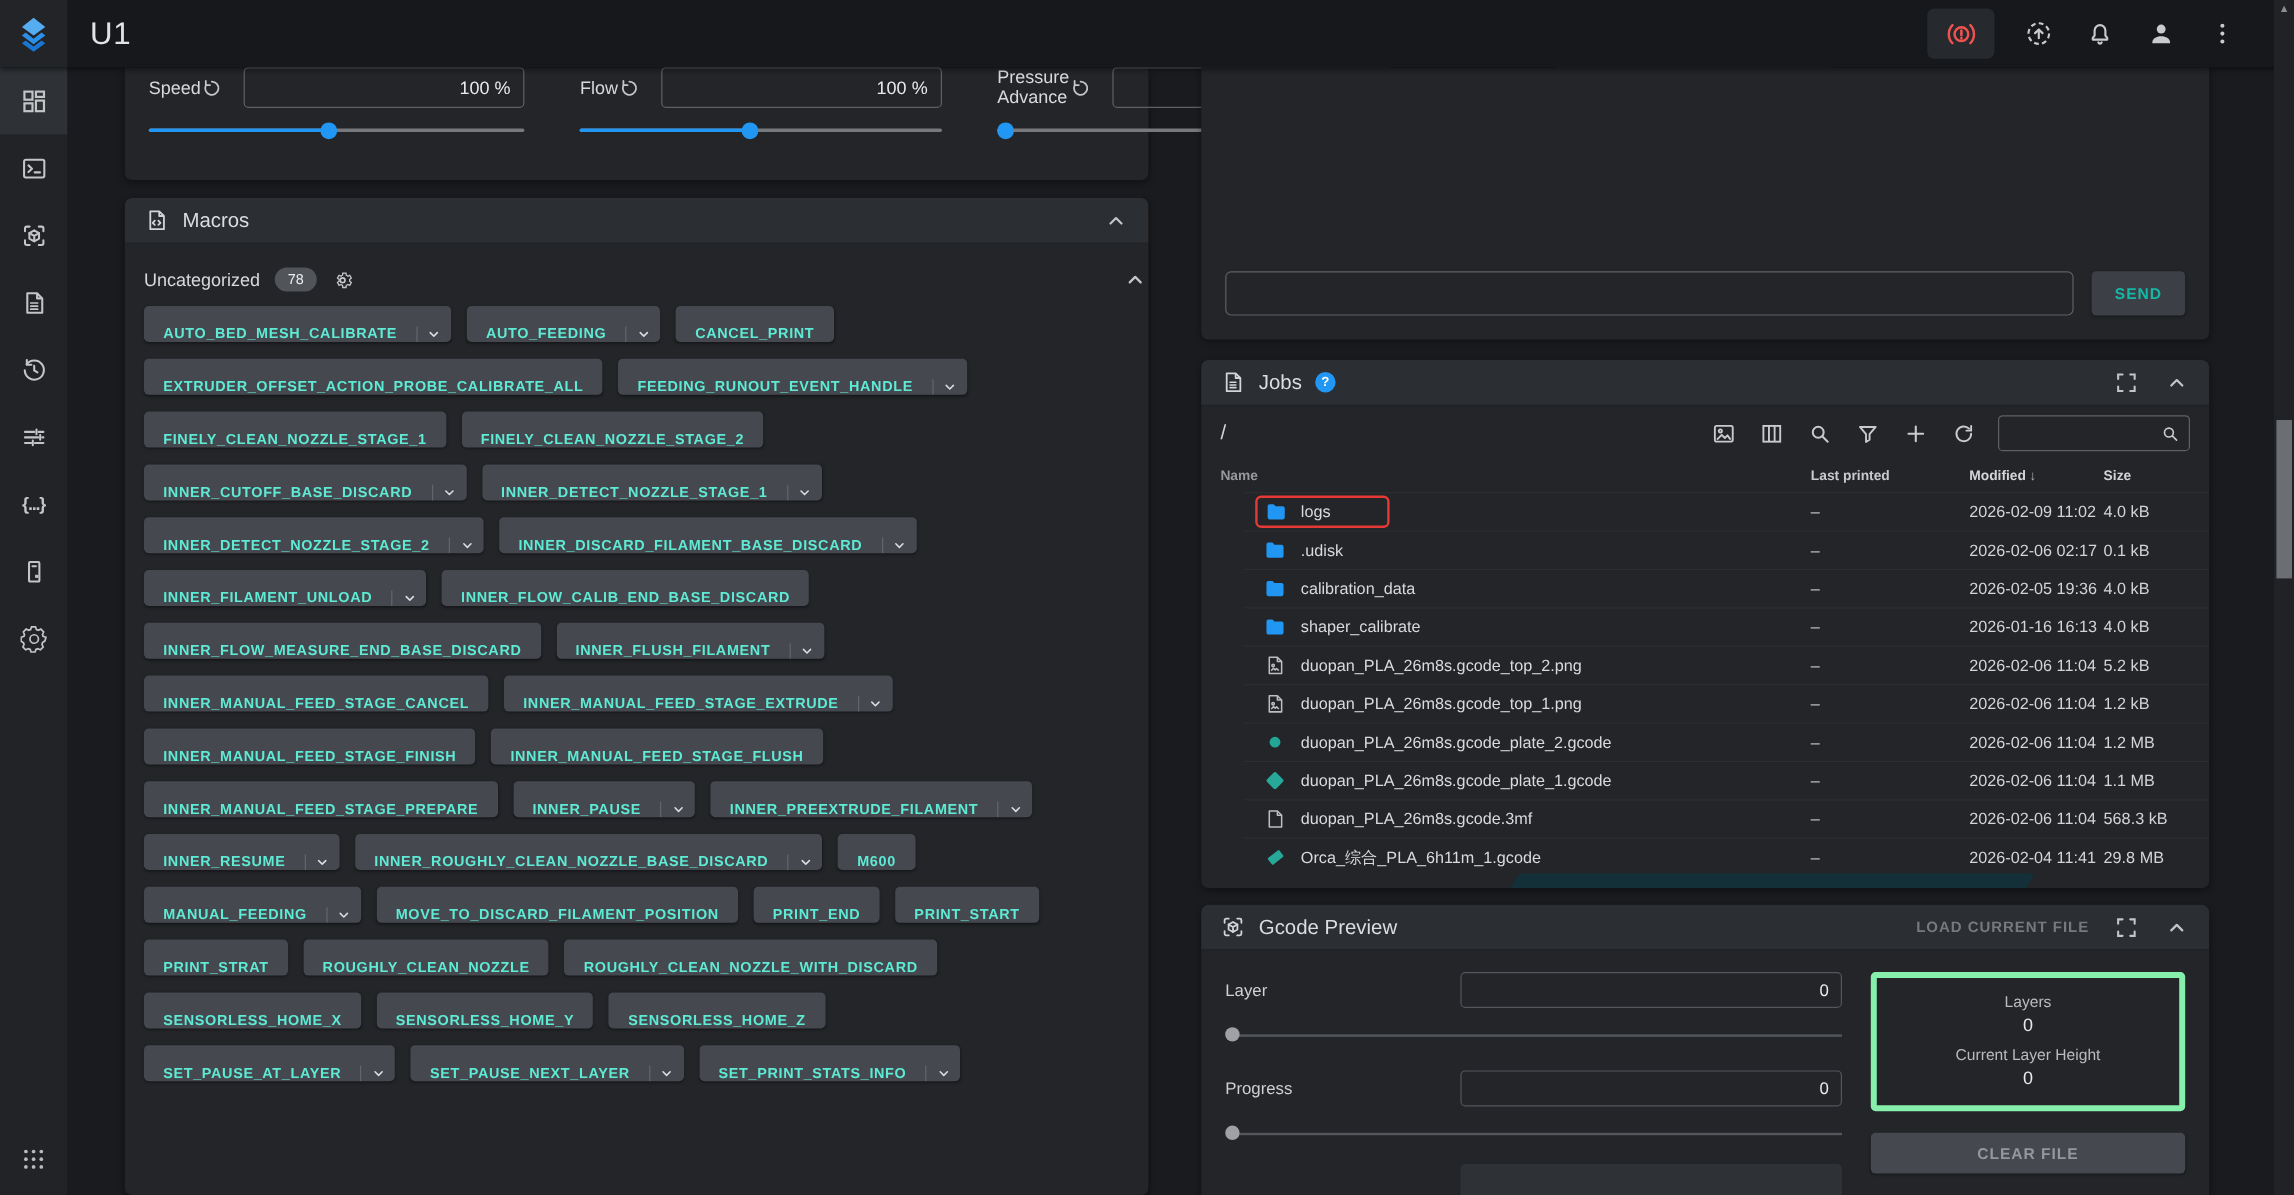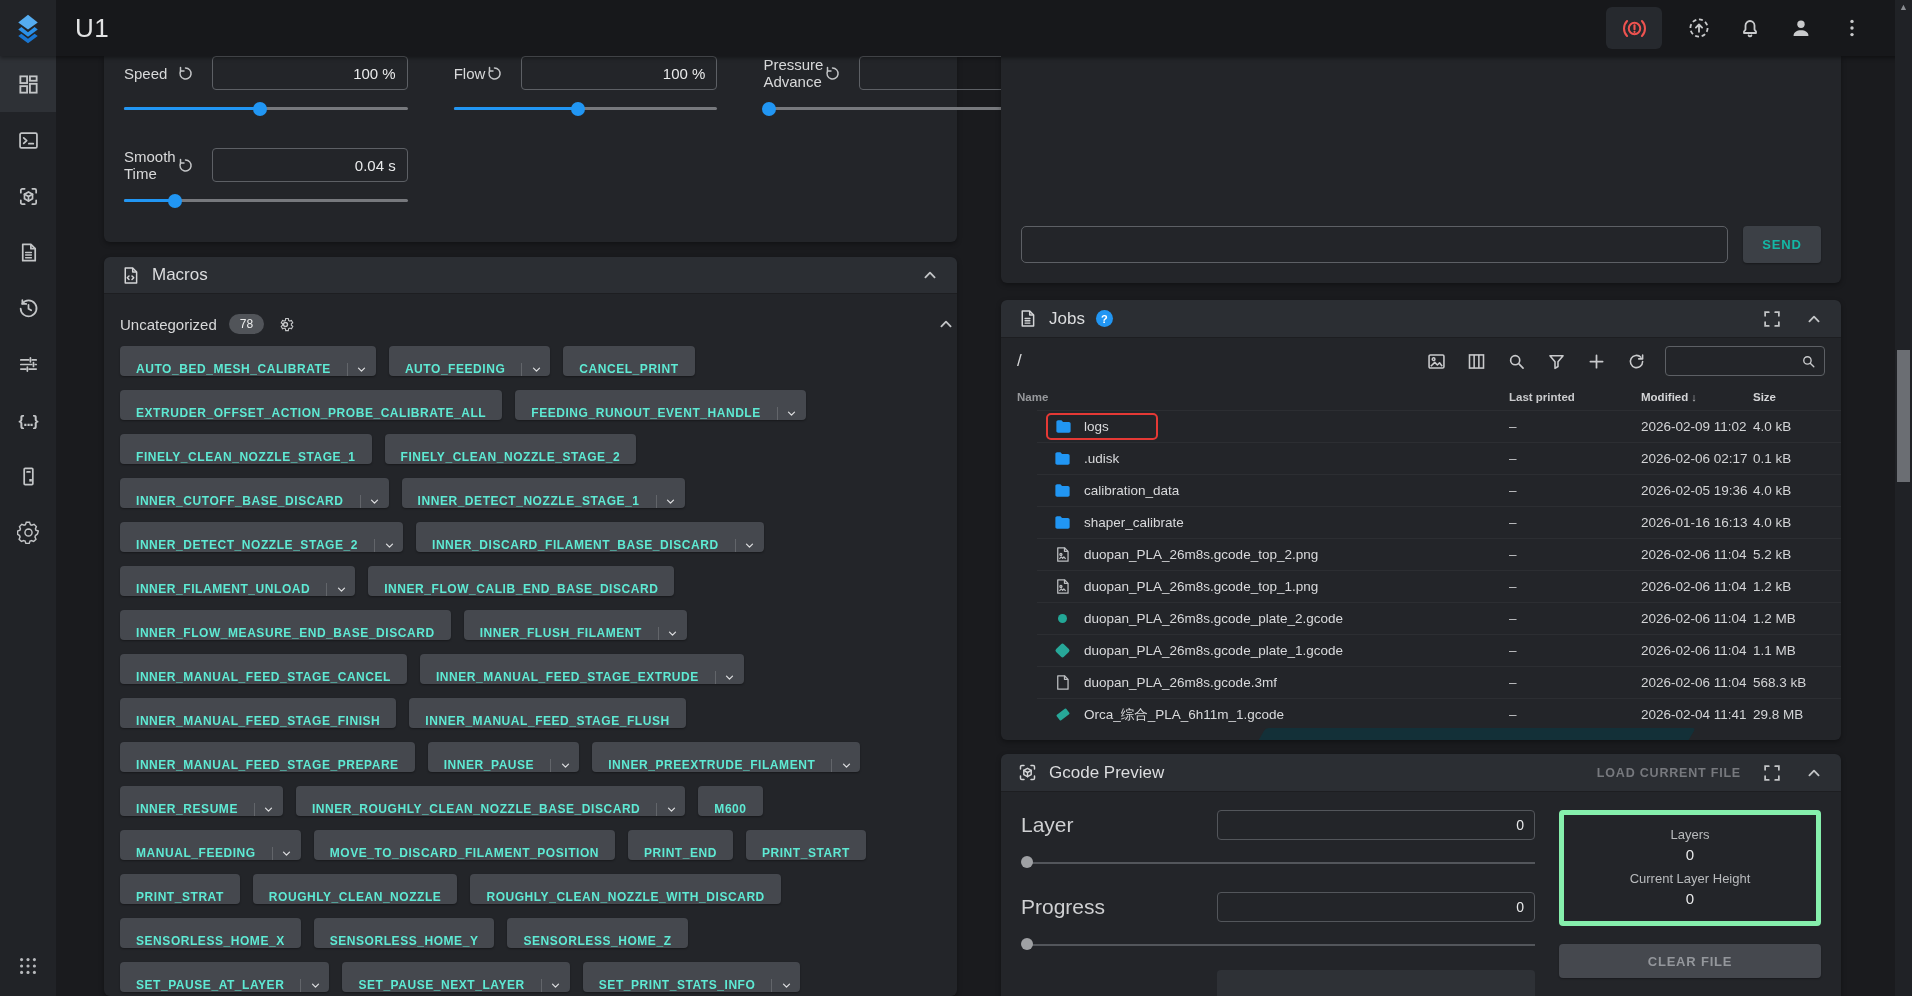--- a/index.html
+++ b/index.html
@@ -41,25 +41,25 @@
 
   .panel { background:#232529; border-radius:6px; box-shadow:0 2px 5px rgba(0,0,0,.35); }
   .panel-header { height:38px; background:#2b2e33; border-radius:6px 6px 0 0; display:flex; align-items:center; padding:0 16px; gap:11px; border-bottom:1px solid #1d1e21; }
   .panel-header .p-ic { width:21px; height:21px; }
   .panel-title { font-size:17px; color:#dcdddf; }
   .hdr-right { margin-left:auto; display:flex; align-items:center; gap:20px; }
   .hdr-btn { width:22px; height:22px; cursor:pointer; }
 
   
   .panel.sliders { border-radius:0 0 6px 6px; padding:0 20px 24px 20px; }
-  .controls-grid { display:grid; grid-template-columns:1fr 1fr 1fr; column-gap:46px; row-gap:22px; }
+  .controls-grid { display:grid; grid-template-columns:1fr 1fr 1fr 1fr; column-gap:46px; row-gap:22px; }
   .ctl-top { display:flex; align-items:center; height:34px; }
   .ctl-label { flex:1; font-size:15px; color:#d8d9da; }
   .ctl-reset { width:19px; height:19px; margin-right:17px; cursor:pointer; }
-  .ctl-value { width:196px; height:34px; border:1px solid #5d6065; border-radius:4px; display:flex; align-items:center; justify-content:flex-end; padding:16px 11px; font-size:15px; color:#e9eaeb; cursor:text; }
+  .ctl-value { width:234px; height:34px; border:1px solid #5d6065; border-radius:4px; display:flex; align-items:center; justify-content:flex-end; padding:16px 11px; font-size:15px; color:#e9eaeb; cursor:text; }
   .ctl-slider { position:relative; height:34px; margin-top:2px; cursor:pointer; }
   .ctl-track { position:absolute; top:15px; left:0; right:0; height:3px; background:#77797d; border-radius:2px; }
   .ctl-fill { position:absolute; top:15px; left:0; height:3px; background:#2196f3; border-radius:2px; }
   .ctl-knob { position:absolute; top:9.5px; width:14px; height:14px; border-radius:50%; background:#2196f3; margin-left:-7px; }
 
   
   .panel.macros { margin-top:15px; flex:1; overflow:hidden; display:flex; flex-direction:column; }
   .macros-body { padding:8px 0 0 16px; overflow:hidden; }
   .group-row { height:44px; display:flex; align-items:center; gap:12px; }
   .group-label { font-size:15px; color:#d8d9da; }
@@ -102,21 +102,21 @@
   .thumb-tilt { width:12px; height:7px; background:#27a899; transform:rotate(-38deg); border-radius:1px; }
   .jobs-wm { position:absolute; right:150px; bottom:-4px; width:430px; height:16px; background:#11323b; transform:skewX(-30deg); border-radius:3px; opacity:.85; }
   .jobs-footer-pad { height:10px; }
 
   
   .panel.preview { margin-top:14px; flex:1; border-radius:6px 6px 0 0; overflow:hidden; }
   .load-btn { font-size:12.5px; font-weight:bold; letter-spacing:.8px; color:#77797e; cursor:default; }
   .preview-body { display:flex; gap:24px; padding:18px 20px 0 20px; }
   .pv-left { flex:1; }
   .pv-row { display:flex; align-items:center; justify-content:space-between; }
-  .pv-label { font-size:21px; color:#cfd0d2; }
+  .pv-label { font-size:14px; color:#cfd0d2; }
   .pv-input { width:318px; height:30px; border:1px solid #53565b; border-radius:4px; display:flex; align-items:center; justify-content:flex-end; padding:0 10px; font-size:14px; color:#e8e9ea; }
   .pv-slider { position:relative; height:14px; margin-top:16px; margin-bottom:6px; }
   .pv-track { position:absolute; top:6px; left:6px; right:0; height:2px; background:#53565b; }
   .pv-dot { position:absolute; top:0; left:0; width:12px; height:12px; border-radius:50%; background:#9fa1a4; }
   .pv-row.second { margin-top:22px; }
   .pv-cut-btn { width:318px; height:30px; background:#2e3136; border-radius:4px; margin-top:18px; margin-left:auto; }
   .pv-right { width:262px; flex:none; }
   .pv-info { border:5px solid #86efac; border-radius:4px; padding:12px 10px 14px 10px; text-align:center; }
   .pv-info .k { font-size:13px; color:#b9bbbd; margin-top:8px; }
   .pv-info .k:first-child { margin-top:0; }

